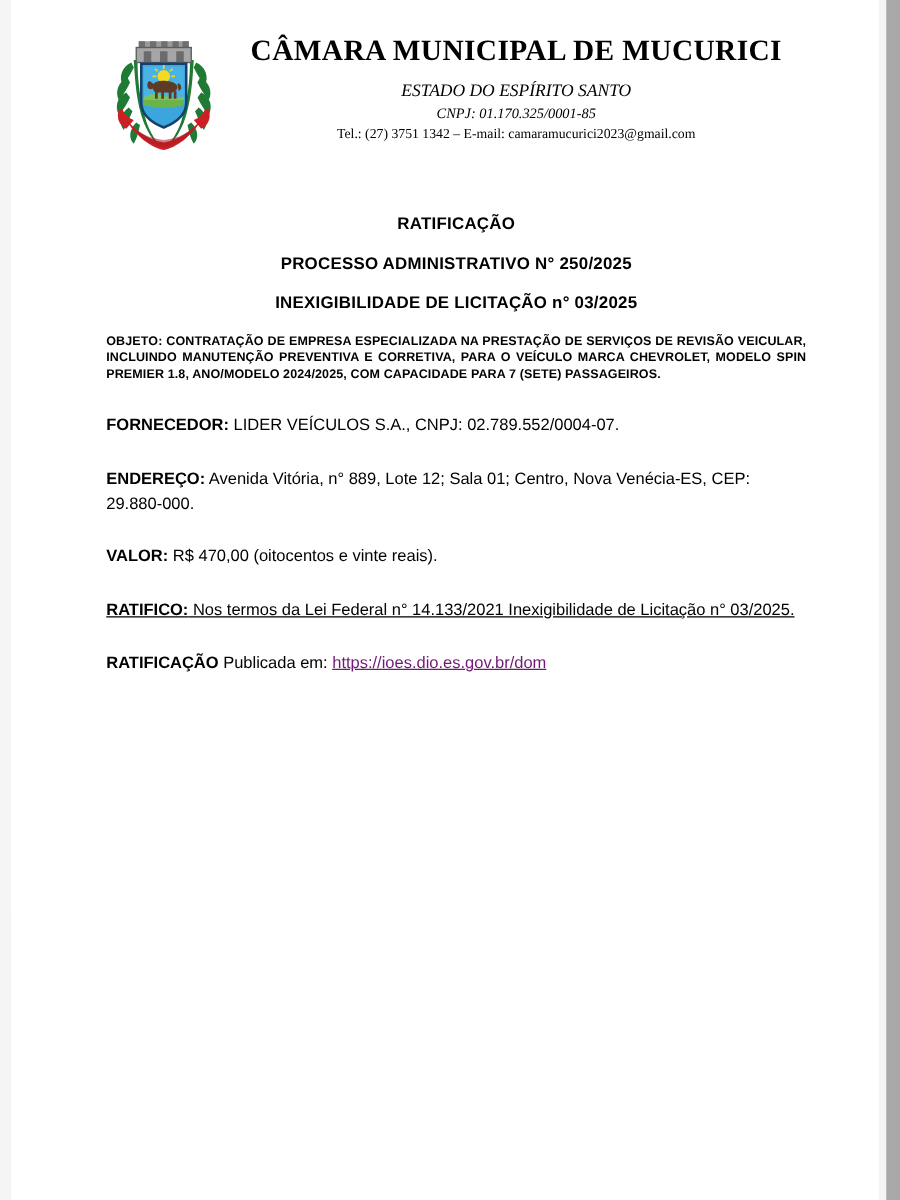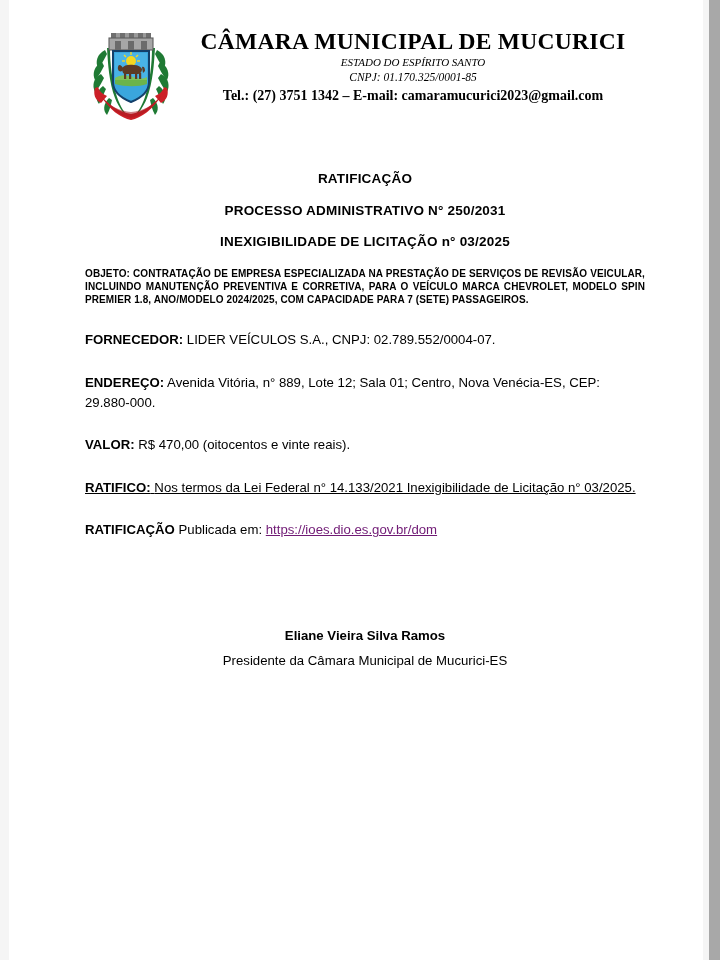--- a/index.html
+++ b/index.html
@@ -75,34 +75,34 @@
     padding-top: 4px;
   }
   .lh-title {
     font-size: 23.5px;
     font-weight: bold;
     letter-spacing: 0.3px;
     line-height: 1.12;
     white-space: nowrap;
   }
   .lh-state {
-    font-size: 11px;
+    font-size: 14px;
     font-style: italic;
     font-weight: normal;
     line-height: 1.3;
-    margin-top: 1px;
+    margin-top: 11px;
   }
   .lh-cnpj {
     font-size: 11.5px;
     font-style: italic;
     line-height: 1.35;
   }
   .lh-contact {
-    font-size: 14px;
-    font-weight: bold;
+    font-size: 11px;
+    font-weight: normal;
     line-height: 1.4;
     margin-top: 1px;
   }
   .lh-address {
     font-size: 12.5px;
     font-weight: normal;
     line-height: 1.35;
   }
 
   
@@ -246,21 +246,21 @@
       <div class="letterhead-text">
         <div class="lh-title">CÂMARA MUNICIPAL DE MUCURICI</div>
         <div class="lh-state">ESTADO DO ESPÍRITO SANTO</div>
         <div class="lh-cnpj">CNPJ: 01.170.325/0001-85</div>
         <div class="lh-contact">Tel.: (27) 3751 1342 – E-mail: camaramucurici2023@gmail.com</div>
       </div>
     </div>
 
     <div class="headings">
       <div>RATIFICAÇÃO</div>
-      <div>PROCESSO ADMINISTRATIVO N° 250/2031</div>
+      <div>PROCESSO ADMINISTRATIVO N° 250/2025</div>
       <div>INEXIGIBILIDADE DE LICITAÇÃO n° 03/2025</div>
     </div>
 
     <div class="body-area">
 
       <p class="doc objeto">
         <span class="lbl">OBJETO:</span>
         <span>CONTRATAÇÃO DE EMPRESA ESPECIALIZADA NA PRESTAÇÃO DE SERVIÇOS DE REVISÃO VEICULAR, INCLUINDO MANUTENÇÃO PREVENTIVA E CORRETIVA, PARA O VEÍCULO MARCA CHEVROLET, MODELO SPIN PREMIER 1.8, ANO/MODELO 2024/2025, COM CAPACIDADE PARA 7 (SETE) PASSAGEIROS.</span>
       </p>
 
@@ -286,23 +286,19 @@
 
       <p class="doc">
         <span class="lbl">RATIFICAÇÃO</span>
         <span>Publicada em:</span>
         <a class="doclink" href="#">https://ioes.dio.es.gov.br/dom</a>
       </p>
 
 
     </div>
 
-    <div class="signature">
-      <div class="sig-name">Eliane Vieira Silva Ramos</div>
-      <div class="sig-role">Presidente da Câmara Municipal de Mucurici-ES</div>
-    </div>
 
   </div>
 
   <div class="edge-right-gap"></div>
   <div class="edge-right-bar"></div>
 
 </div>
 
 </body></html>

